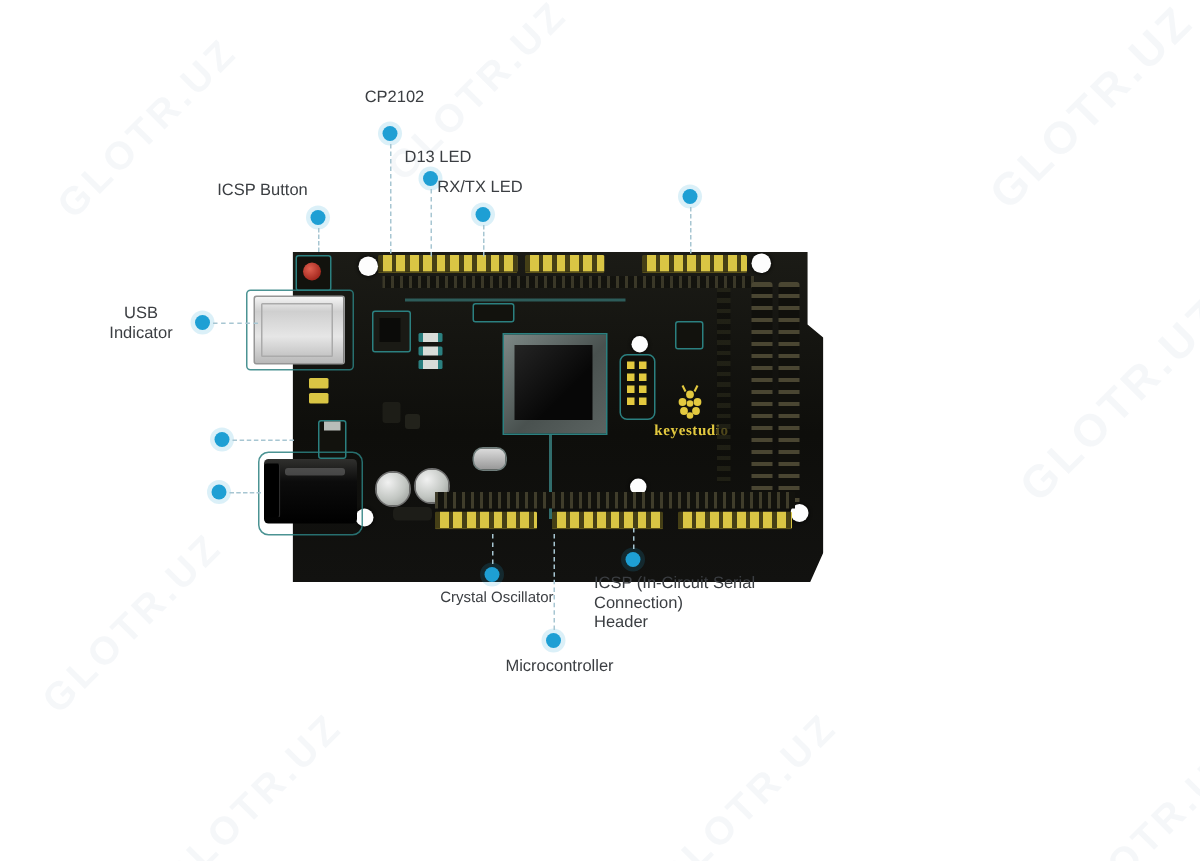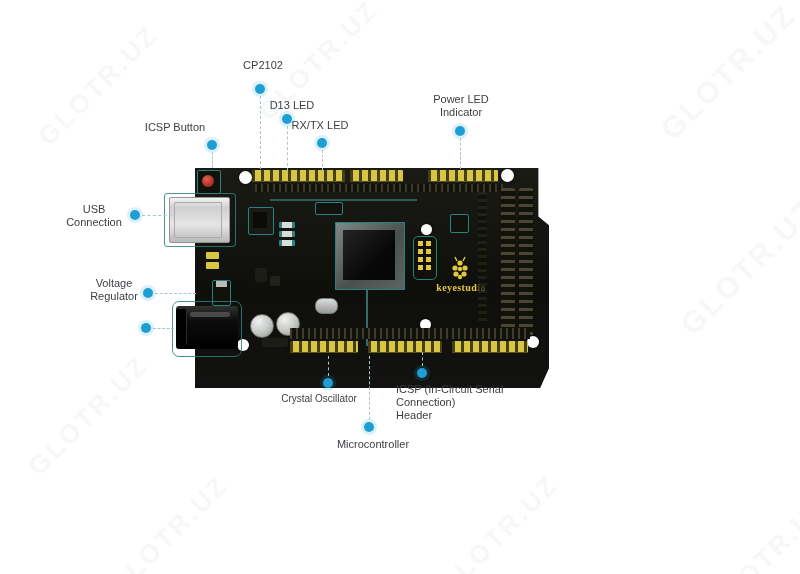--- a/index.html
+++ b/index.html
@@ -11,21 +11,21 @@
   .wm{
     position:absolute;font-weight:700;font-size:26px;letter-spacing:3px;
     color:rgba(148,164,186,0.09);transform:rotate(-45deg);white-space:nowrap;
     user-select:none;
   }
   
   .co-label{
     position:absolute;font-size:11px;line-height:13px;color:#3b3e42;
     text-align:center;white-space:pre-line;
   }
-  .co-label.small{font-size:10px;}
+  .co-label.small{font-size:10px;text-align:right;}
   .co-label.left-align{text-align:left;}
   .co-dot{
     position:absolute;width:10px;height:10px;border-radius:50%;
     background:#1e9fd4;box-shadow:0 0 0 3px rgba(30,159,212,0.16);
   }
   .co-vline{position:absolute;width:0;border-left:1.5px dashed #a7c6d2;}
   .co-hline{position:absolute;height:0;border-top:1.5px dashed #a7c6d2;}
   
   .board{
     position:absolute;left:195px;top:168px;width:354px;height:220px;
@@ -168,36 +168,32 @@
   <div class="co-vline" style="left:260px;top:96px;height:73px"></div>
 
   <div class="co-label" style="left:252px;top:99px;width:80px">D13 LED</div>
   <div class="co-dot" style="left:282px;top:114px"></div>
   <div class="co-vline" style="left:287px;top:126px;height:45px"></div>
 
   <div class="co-label" style="left:280px;top:119px;width:80px">RX/TX LED</div>
   <div class="co-dot" style="left:317px;top:138px"></div>
   <div class="co-vline" style="left:322px;top:150px;height:21px"></div>
 
-  <div class="co-label" style="left:421px;top:93px;width:80px">Power LED
-Indicator</div>
   <div class="co-dot" style="left:455px;top:126px"></div>
   <div class="co-vline" style="left:460px;top:138px;height:31px"></div>
 
   <div class="co-label" style="left:125px;top:121px;width:100px">ICSP Button</div>
   <div class="co-dot" style="left:207px;top:140px"></div>
   <div class="co-vline" style="left:212px;top:152px;height:16px"></div>
 
   <div class="co-label" style="left:54px;top:203px;width:80px">USB
-Connection</div>
+Indicator</div>
   <div class="co-dot" style="left:130px;top:210px"></div>
   <div class="co-hline" style="left:142px;top:215px;width:30px"></div>
 
-  <div class="co-label" style="left:74px;top:277px;width:80px">Voltage
-Regulator</div>
   <div class="co-dot" style="left:143px;top:288px"></div>
   <div class="co-hline" style="left:155px;top:293px;width:41px"></div>
 
   <div class="co-dot" style="left:141px;top:323px"></div>
   <div class="co-hline" style="left:153px;top:328px;width:21px"></div>
 
   <div class="co-label small" style="left:269px;top:392px;width:100px">Crystal Oscillator</div>
   <div class="co-dot" style="left:323px;top:378px"></div>
   <div class="co-vline" style="left:328px;top:356px;height:20px"></div>
 

